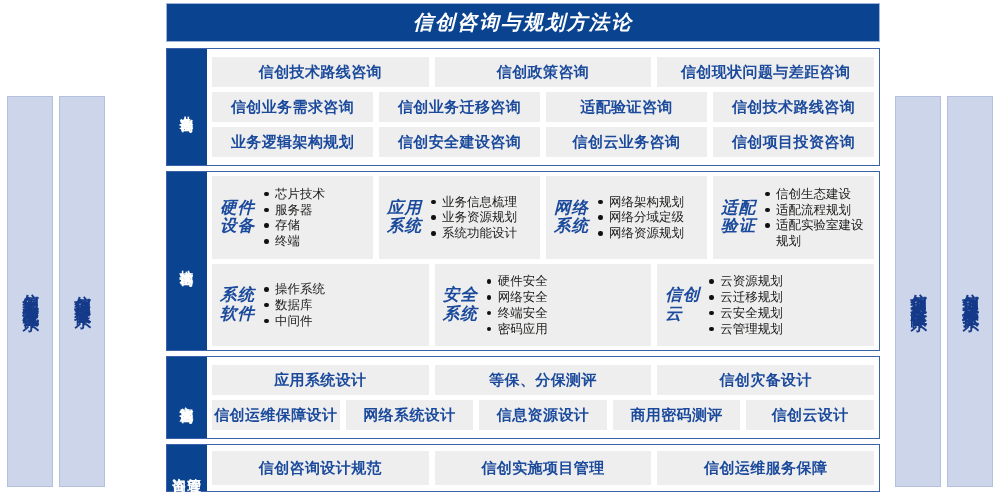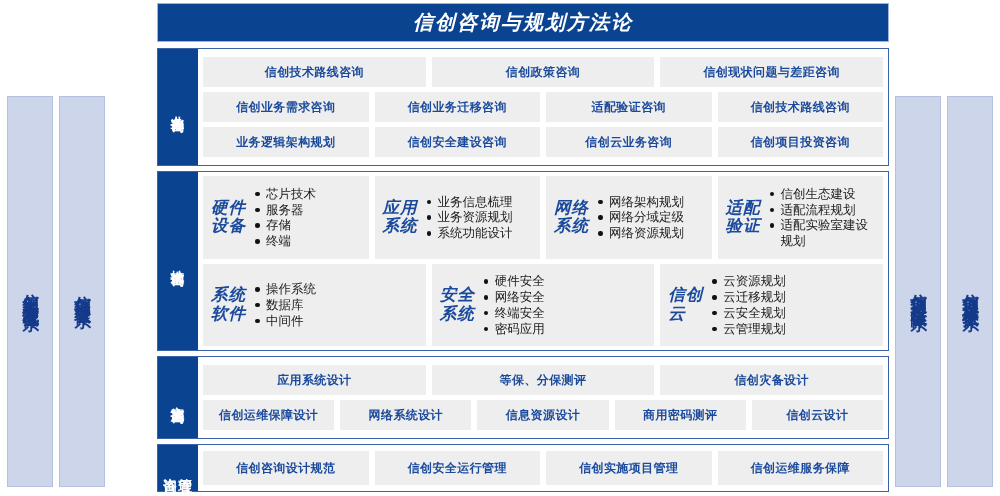--- a/index.html
+++ b/index.html
@@ -45,21 +45,21 @@
     letter-spacing: 2.2px;
     line-height: 1;
   }
 
   
   .center {
     flex: 1 1 auto;
     display: flex;
     flex-direction: column;
     min-width: 0;
-    margin: 0 3px;
+    margin: 0 12px;
     padding-left: 46px;
   }
 
   .title-bar {
     background: #0a4490;
     border: 1px solid #9fb4d8;
     height: 39px;
     display: flex;
     align-items: center;
     justify-content: center;
@@ -122,21 +122,21 @@
     gap: 6px;
   }
   .chip {
     flex: 1 1 0;
     background: #eeeeee;
     height: 30px;
     display: flex;
     align-items: center;
     justify-content: center;
     color: #1b4a9c;
-    font-size: 12px;
+    font-size: 15px;
     font-weight: bold;
     letter-spacing: 0.4px;
     box-sizing: border-box;
     white-space: nowrap;
   }
   .chip.tall { height: 34px; }
 
   
   .card-row {
     display: flex;
@@ -364,21 +364,20 @@
     </div>
 
     <div class="band band-mgmt">
       <div class="band-label">
         <div class="vt">咨询</div>
         <div class="vt">管理</div>
       </div>
       <div class="band-body">
         <div class="chip-row">
           <div class="chip tall">信创咨询设计规范</div>
-          <div class="chip tall">信创安全运行管理</div>
           <div class="chip tall">信创实施项目管理</div>
           <div class="chip tall">信创运维服务保障</div>
         </div>
       </div>
     </div>
 
   </div>
 
   <div class="pillar">
     <div class="pillar-text">信创项目安全保障体系</div>

